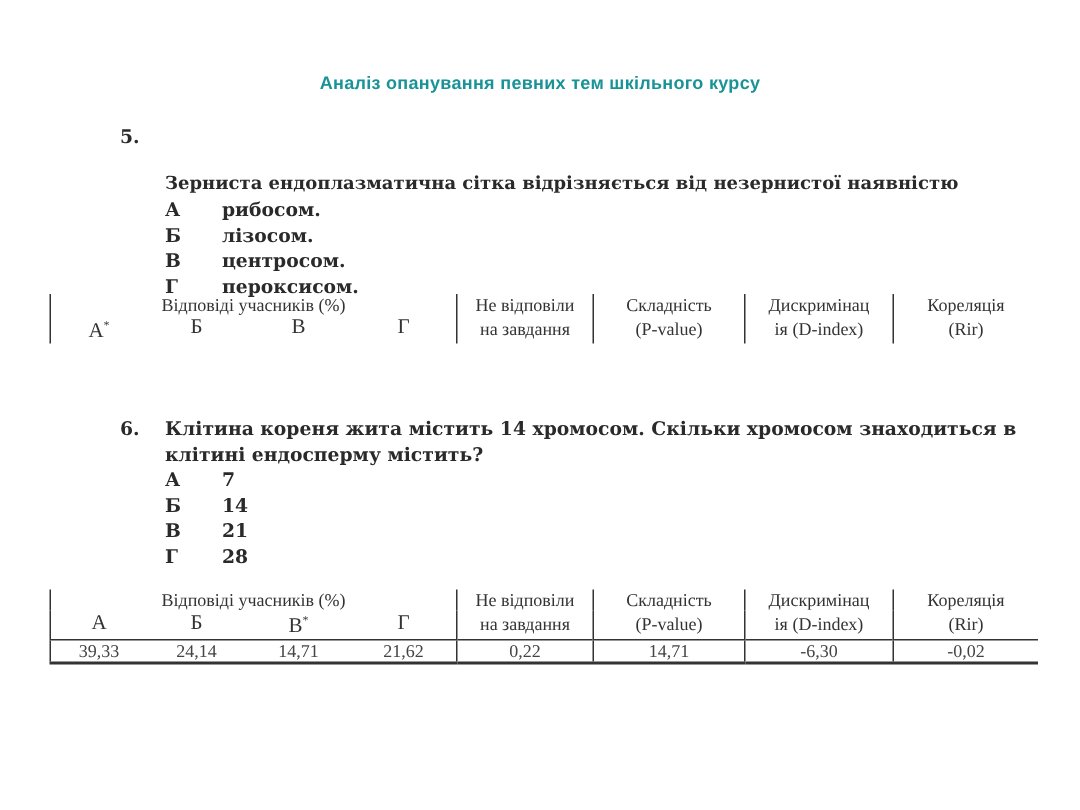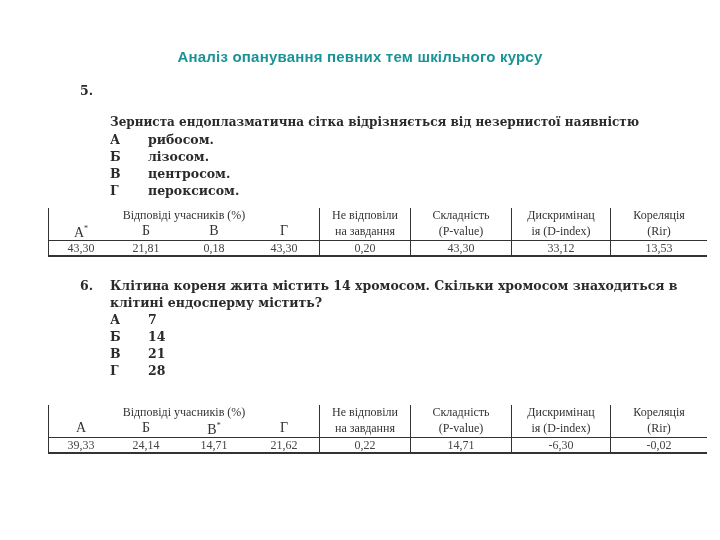--- a/index.html
+++ b/index.html
@@ -2,37 +2,37 @@
 <html><head>
   <meta charset="utf-8">
   <style>
     html, body { margin: 0; padding: 0; }
     body {
       width: 720px; height: 540px; background: #ffffff; position: relative; overflow: hidden;
       color: #222;
     }
     .title {
       position: absolute; left: 0; top: 48px; width: 720px; text-align: center;
-      font-family: "Liberation Sans", sans-serif; font-size: 15px; font-weight: bold;
+      font-family: "Liberation Sans", sans-serif; font-size: 12px; font-weight: bold;
       color: #1a9396; letter-spacing: 0.2px;
     }
     .question {
       position: absolute; left: 80px; font-family: "DejaVu Serif", serif; font-size: 12.5px;
       color: #2a2a2a; line-height: 17px;
     }
     .q-num { position: absolute; left: 0; top: 0; font-weight: bold; }
     .q-text { margin-left: 30px; font-weight: bold; }
     .q5 .q-text { font-size: 12px; margin-top: 32px; }
     .opt { margin-left: 30px; display: flex; font-weight: bold; }
     .opt-letter { width: 26px; }
     .opt-text { font-weight: bold; margin-left: 12px; }
 
     table.stats {
-      position: absolute; left: 48px; border-collapse: collapse;
-      font-family: "Liberation Serif", serif; font-size: 12px; color: #333; margin-top: 12px;
+      position: absolute; left: 33px; border-collapse: collapse;
+      font-family: "Liberation Serif", serif; font-size: 12px; color: #333;
     }
     table.stats td {
       text-align: center; padding: 0 2px; height: 14px; line-height: 14px; white-space: nowrap;
     }
     .bl { border-left: 1px solid #333; }
     .data-row td { border-top: 1px solid #333; border-bottom: 2px solid #333; color: #444; }
     .sup { font-size: 8px; vertical-align: super; }
   </style>
 </head>
 <body>
@@ -71,30 +71,20 @@
   </tr>
   <tr>
     <td class="bl" style="width:60px;font-size:14px;"><span>А</span><span class="sup">*</span></td>
     <td style="width:62px;font-size:14px;">Б</td>
     <td style="width:66px;font-size:14px;">В</td>
     <td style="width:66px;font-size:14px;">Г</td>
     <td class="bl">на завдання</td>
     <td class="bl">(P-value)</td>
     <td class="bl">ія (D-index)</td>
     <td class="bl">(Rir)</td>
-  </tr>
-  <tr class="data-row">
-    <td class="bl">43,30</td>
-    <td>21,81</td>
-    <td>0,18</td>
-    <td>43,30</td>
-    <td class="bl">0,20</td>
-    <td class="bl">43,30</td>
-    <td class="bl">33,12</td>
-    <td class="bl">13,53</td>
   </tr>
 </tbody>
   </table>
 
 <div class="question" style="top:277px;">
   <span class="q-num">6.</span>
   <div class="q-text">Клітина кореня жита містить 14 хромосом. Скільки хромосом знаходиться в</div>
   <div class="q-text">клітині ендосперму містить?</div>
   <div class="opt">
       <span class="opt-letter">А</span>

